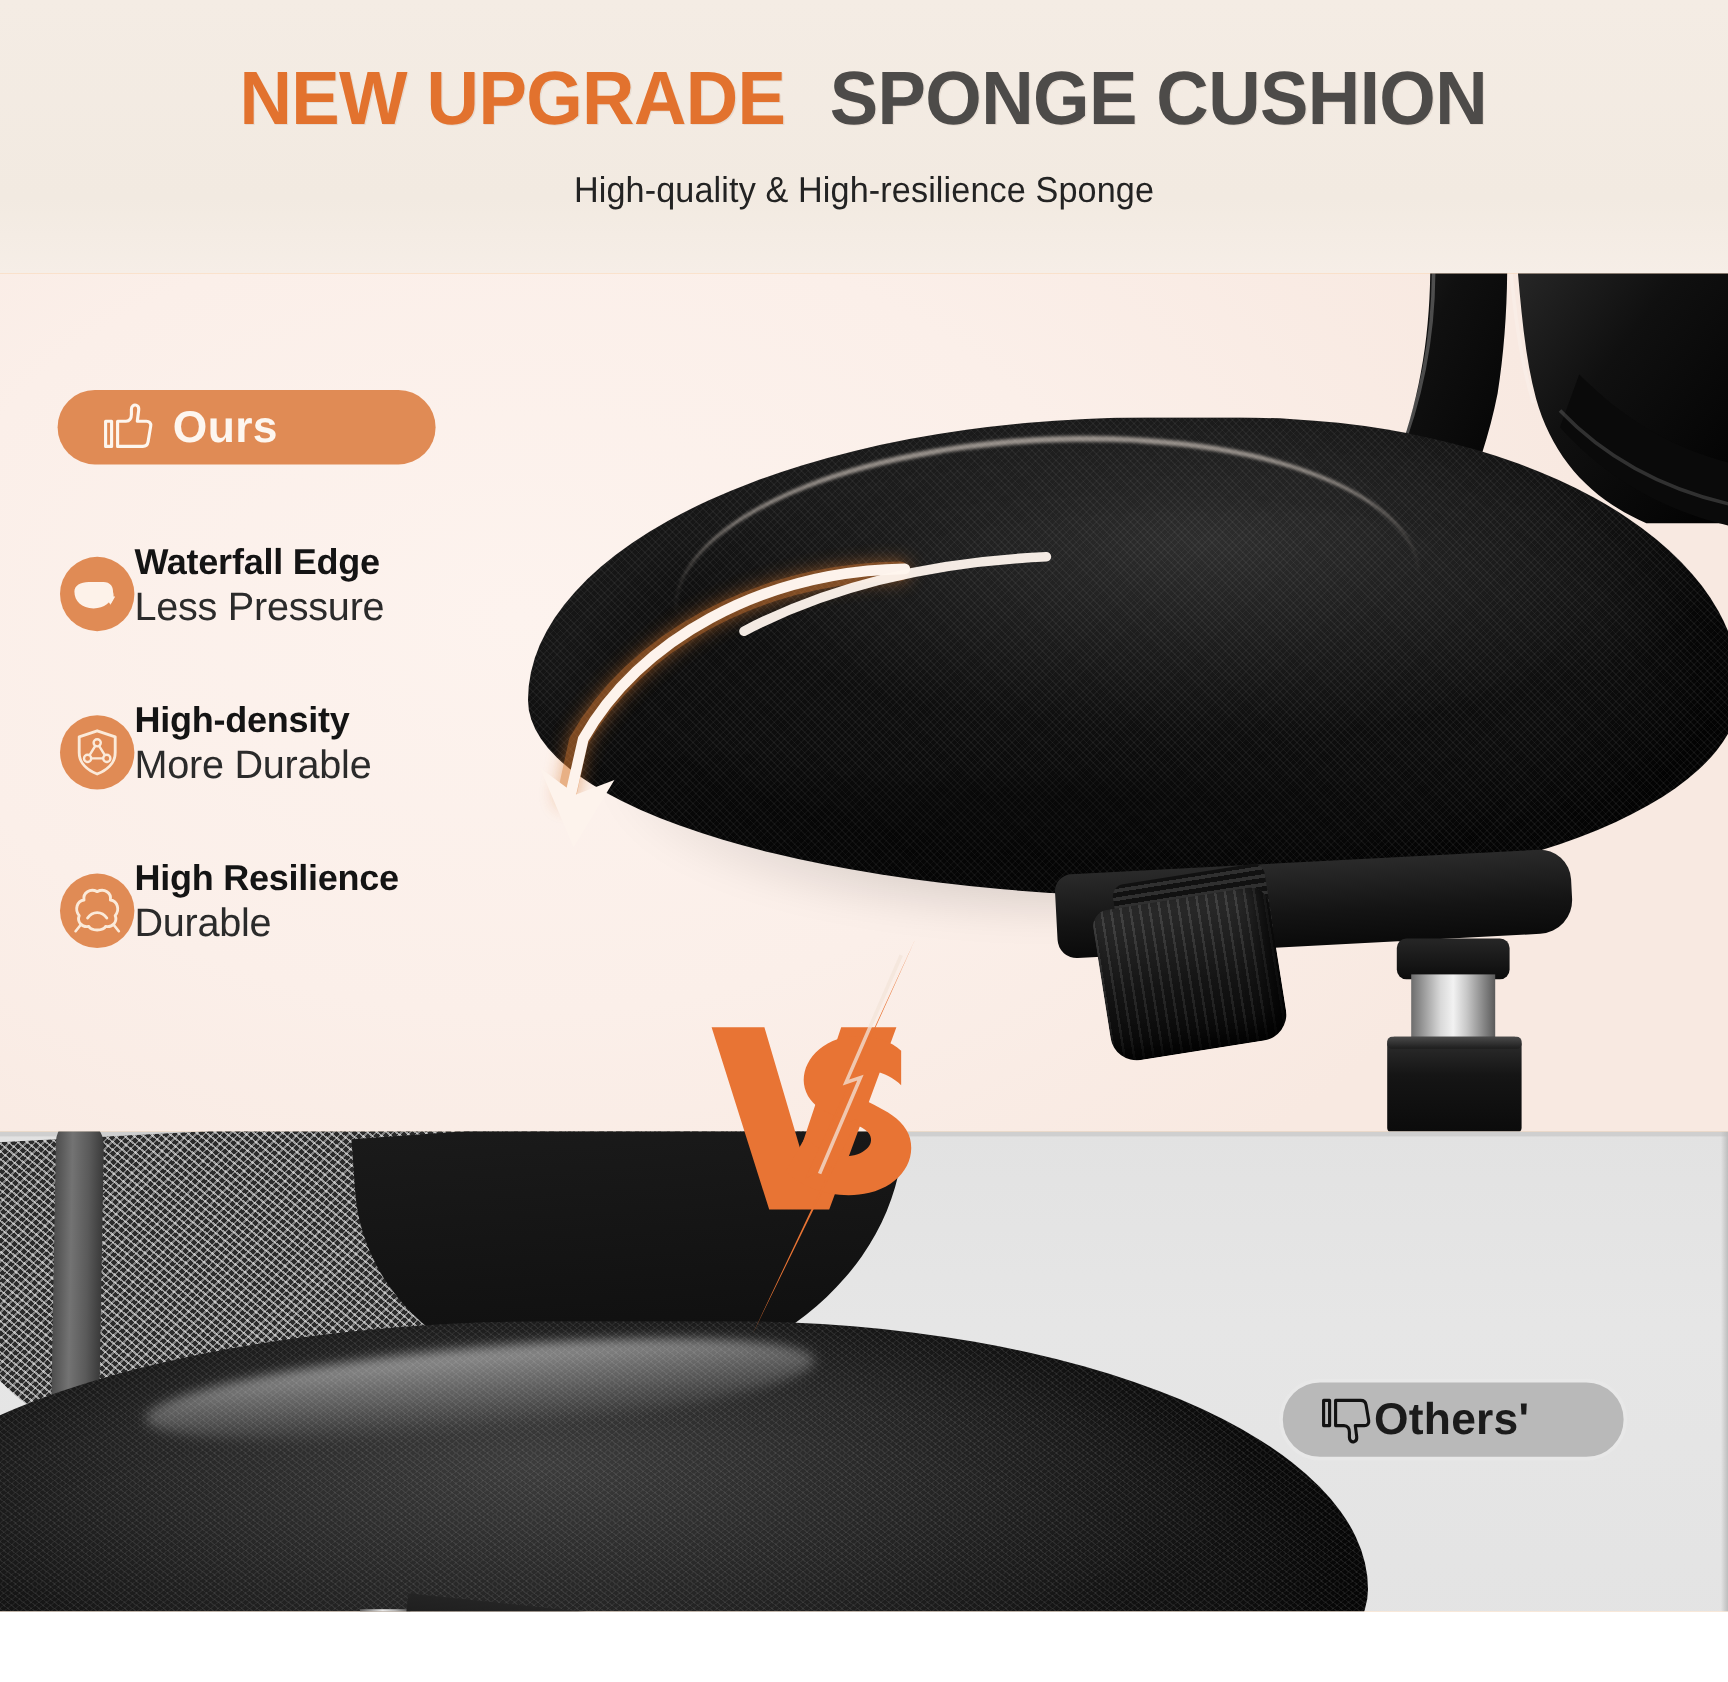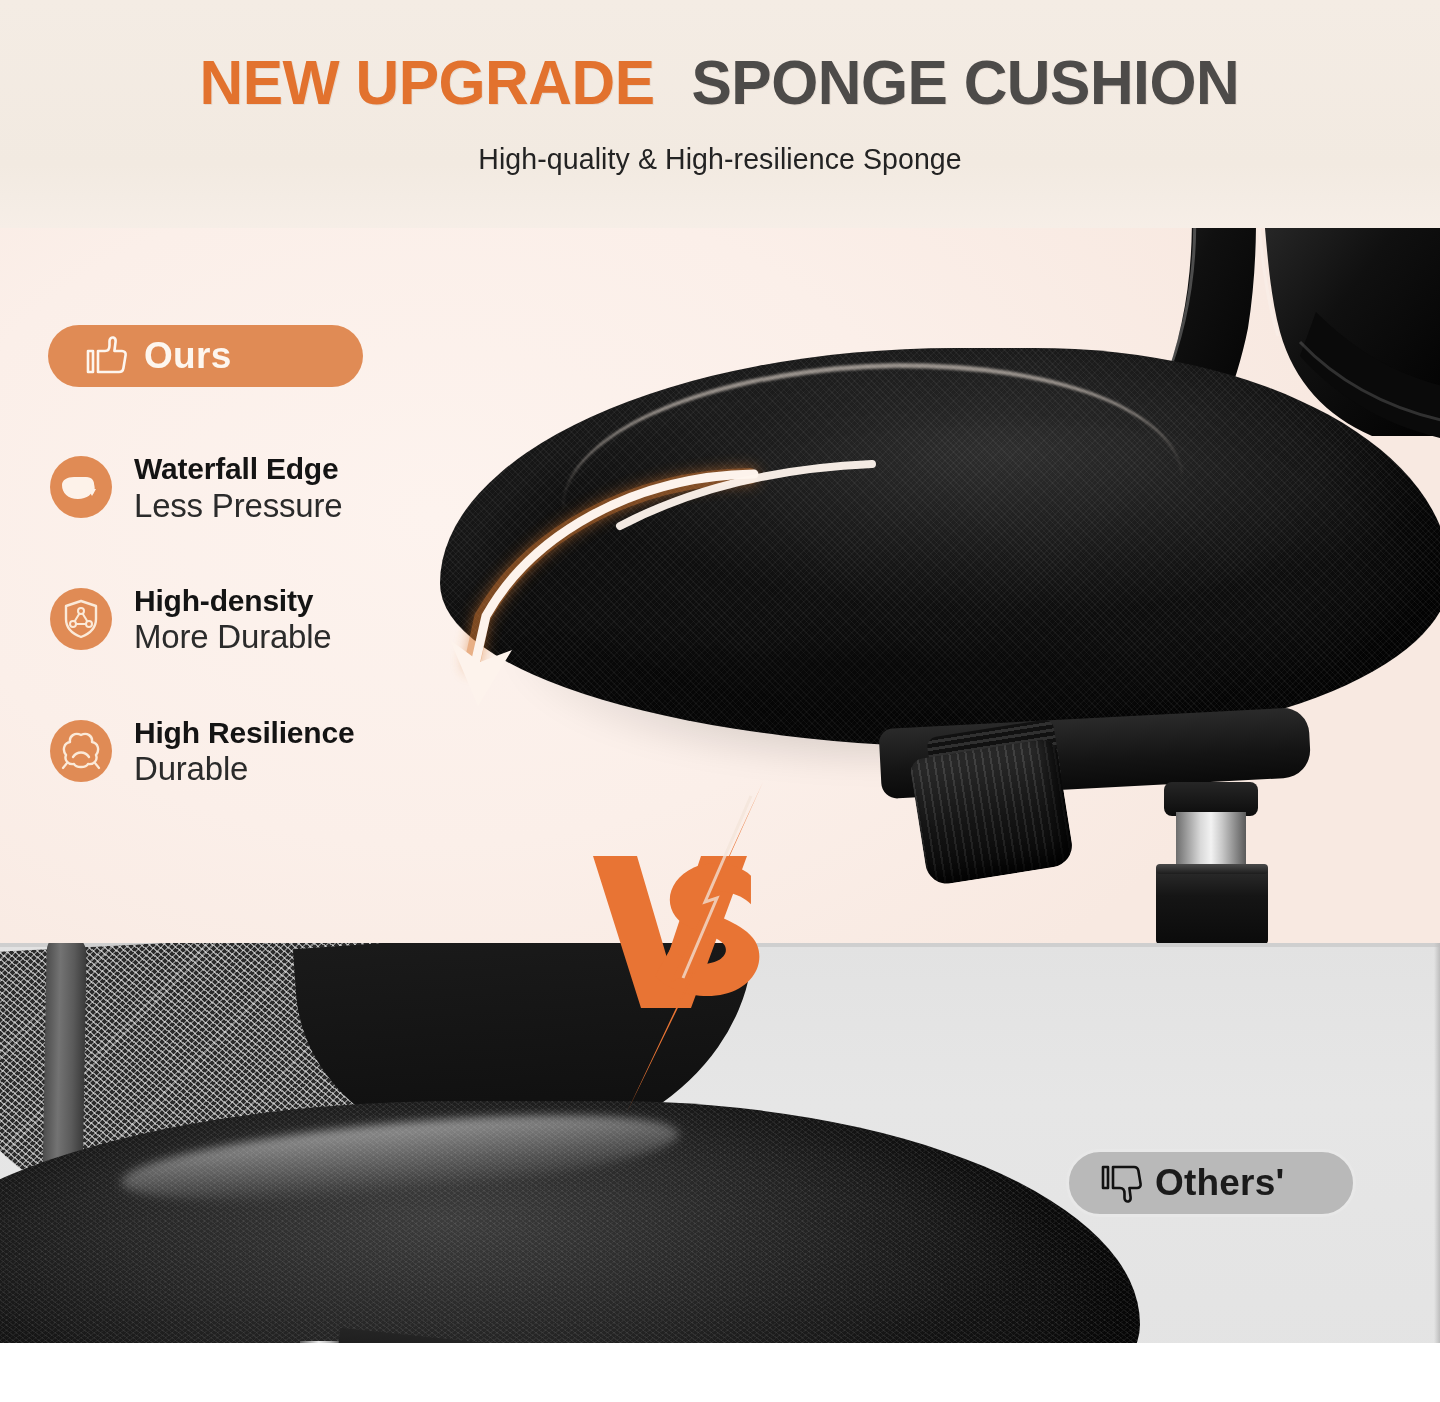--- a/index.html
+++ b/index.html
@@ -203,22 +203,21 @@
   }
 
   
   .features {
     position: absolute;
     left: 50px; top: 452px;
     width: 430px;
   }
   .feature {
     display: flex;
-    align-items: flex-start;
-    gap: 22px;
+    align-items: flex-end;
     margin-bottom: 58px;
   }
   .feature-icon {
     flex: 0 0 auto;
     width: 62px; height: 62px;
     border-radius: 50%;
     background: #e08b55;
     display: flex;
     align-items: center;
     justify-content: center;
@@ -352,21 +351,21 @@
   
   .badge-others {
     position: absolute;
     left: 1066px; top: 1149px;
     width: 290px; height: 68px;
     background: #b9b9b9;
     border: 3px solid #e8e8e8;
     border-radius: 36px;
     display: flex;
     align-items: center;
-    gap: 12px;
+    gap: 2px;
     padding-left: 30px;
     box-sizing: border-box;
     z-index: 7;
   }
   .badge-others .badge-label {
     color: #1b1b1b;
     font-size: 37px;
     font-weight: bold;
     letter-spacing: 0.2px;
   }

